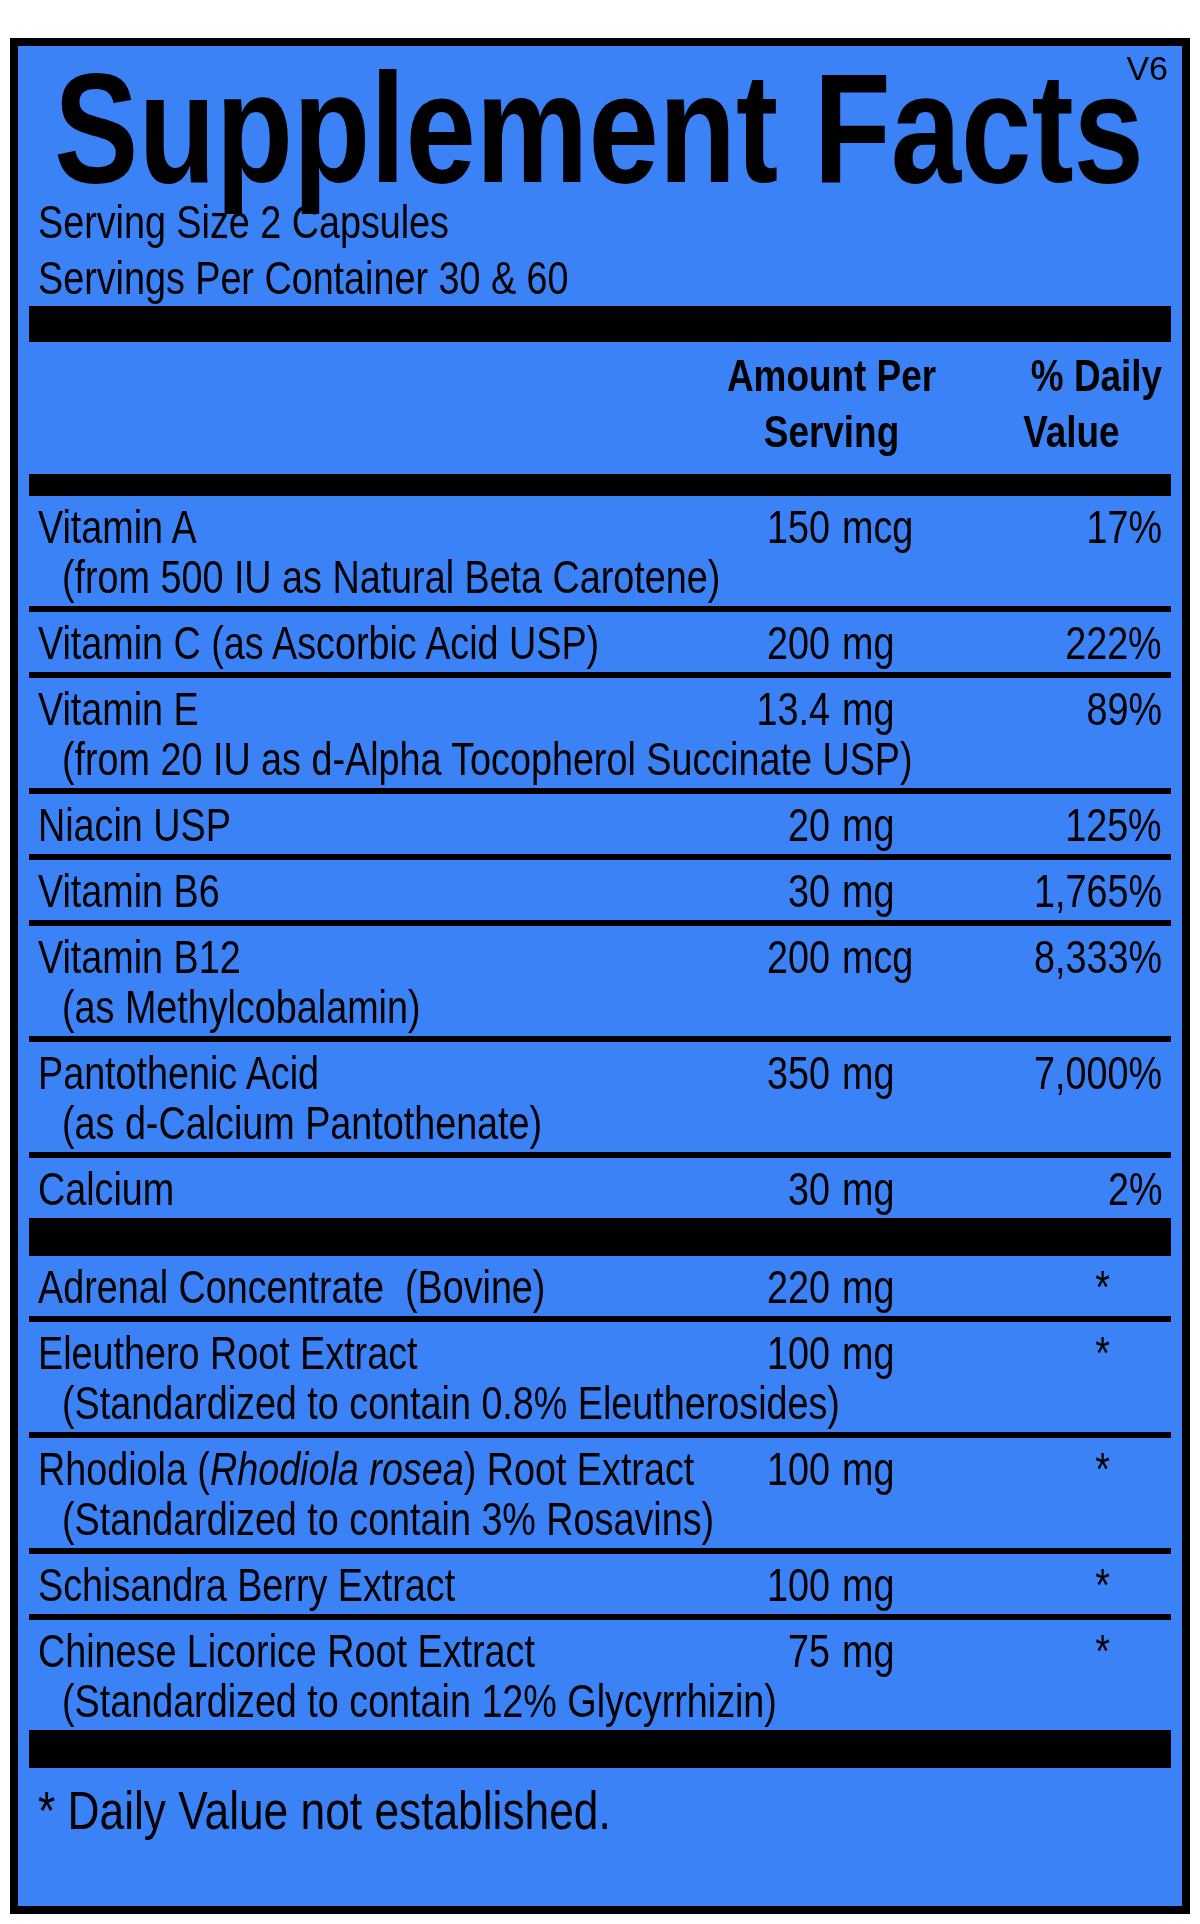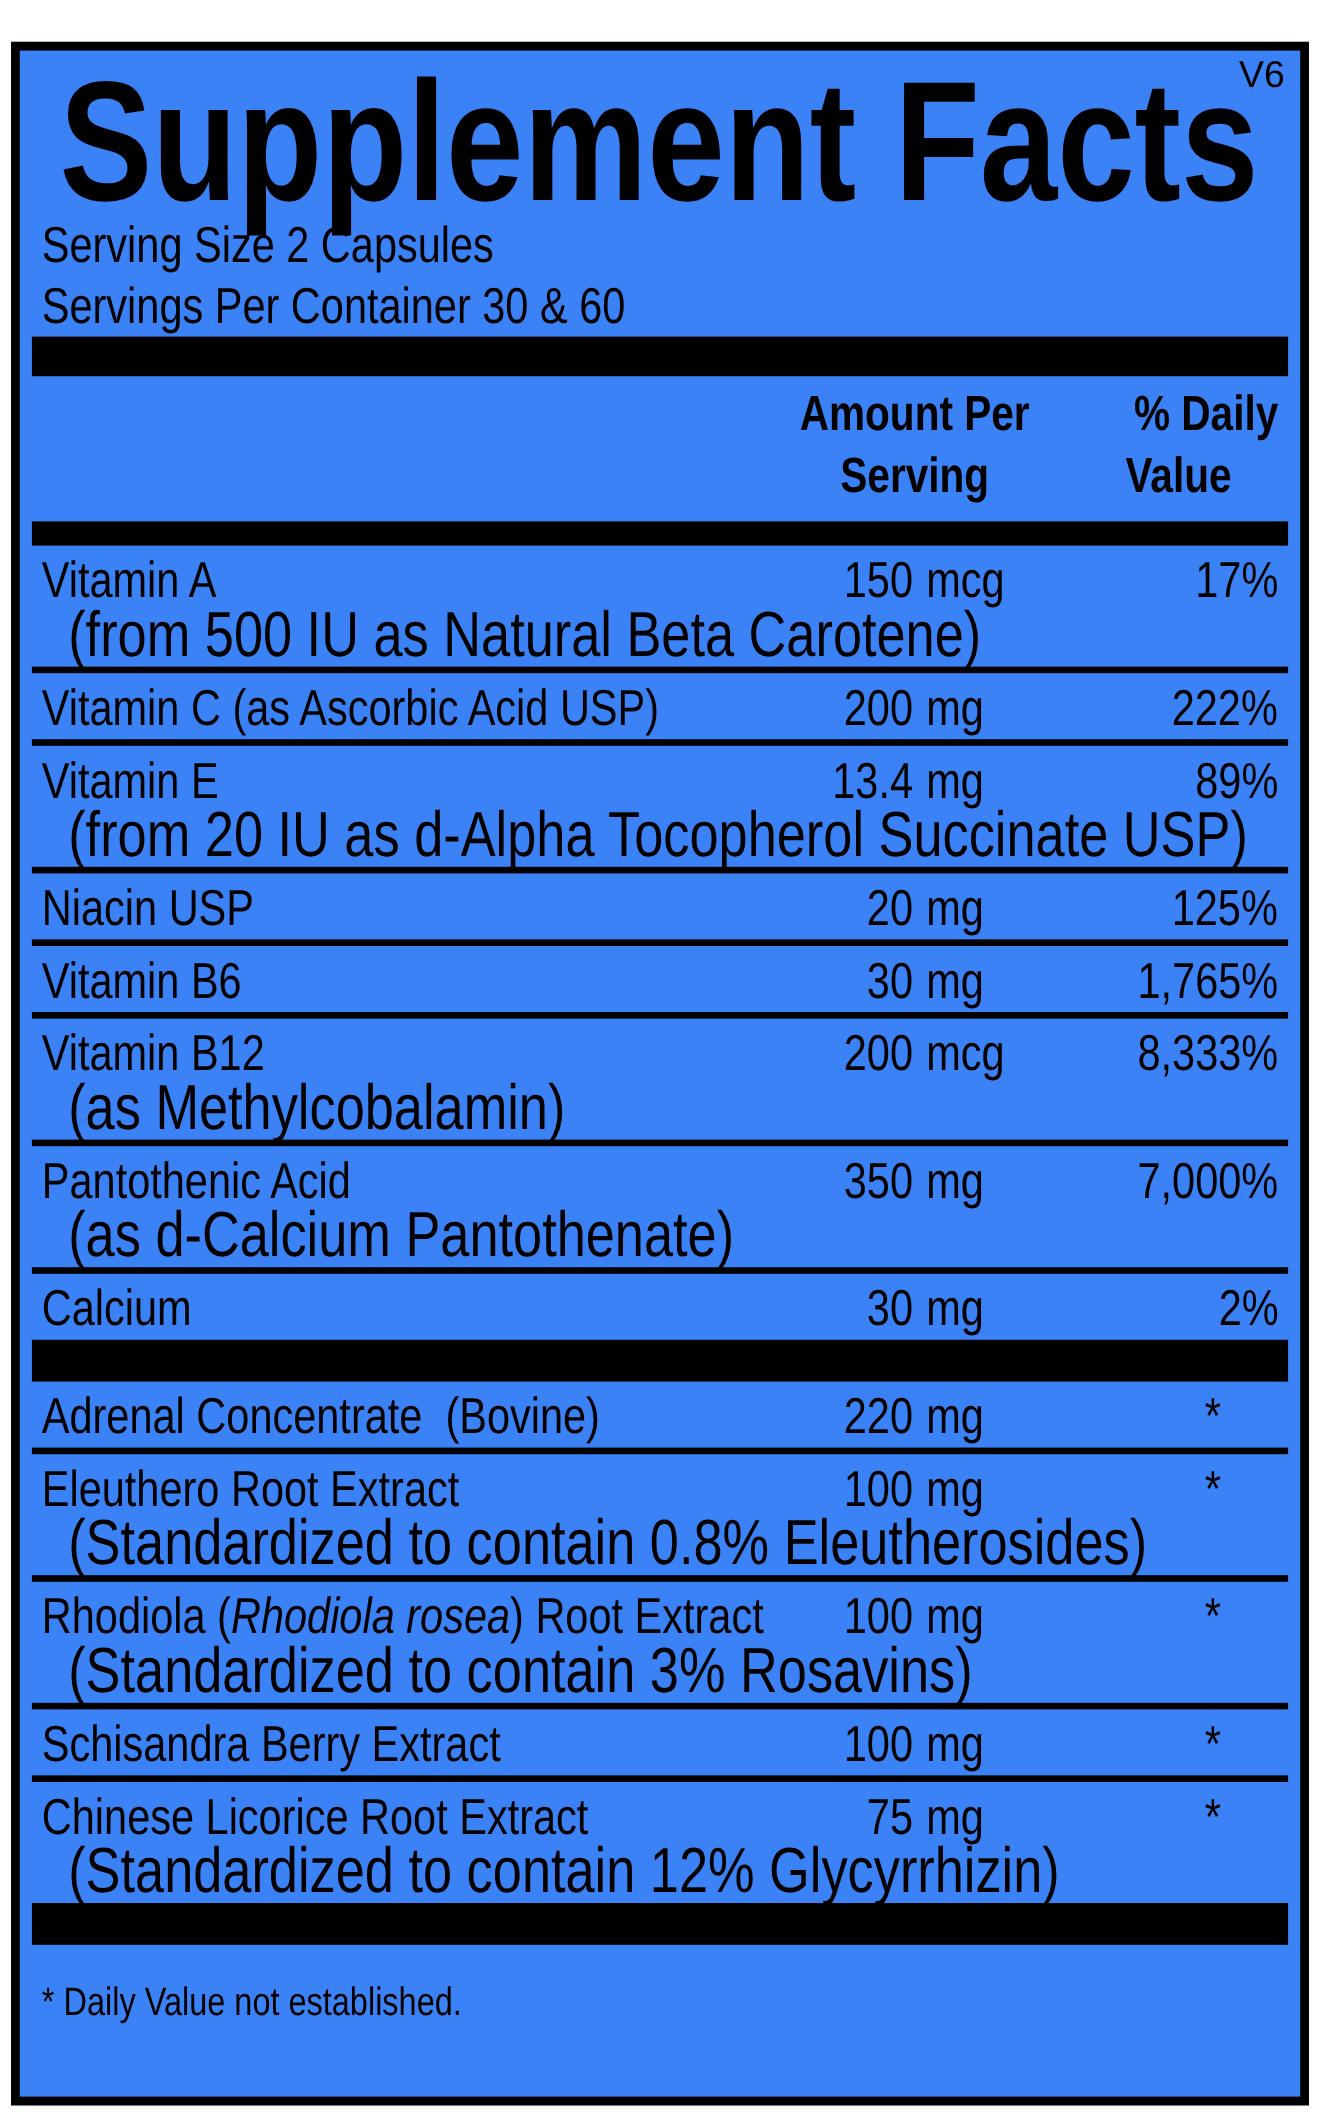--- a/index.html
+++ b/index.html
@@ -130,31 +130,31 @@
     position: absolute;
     right: 0;
     top: 0;
   }
   .dv.star { right: 52px; }
   .sub {
     margin-left: 24px;
     margin-top: 4px;
     height: 46px;
     line-height: 46px;
-    font-size: 58px;
+    font-size: 46px;
   }
   .it { font-style: italic; }
   .sep {
     height: 6px;
     background: #000;
     margin: 0 -9px;
   }
   .footnote {
-    padding-top: 24px;
-    font-size: 36px;
+    padding-top: 14px;
+    font-size: 54px;
     line-height: 56px;
   }
 </style>
 </head>
 <body>
 
 <div class="panel">
 
   <div class="v6">V6</div>
 

